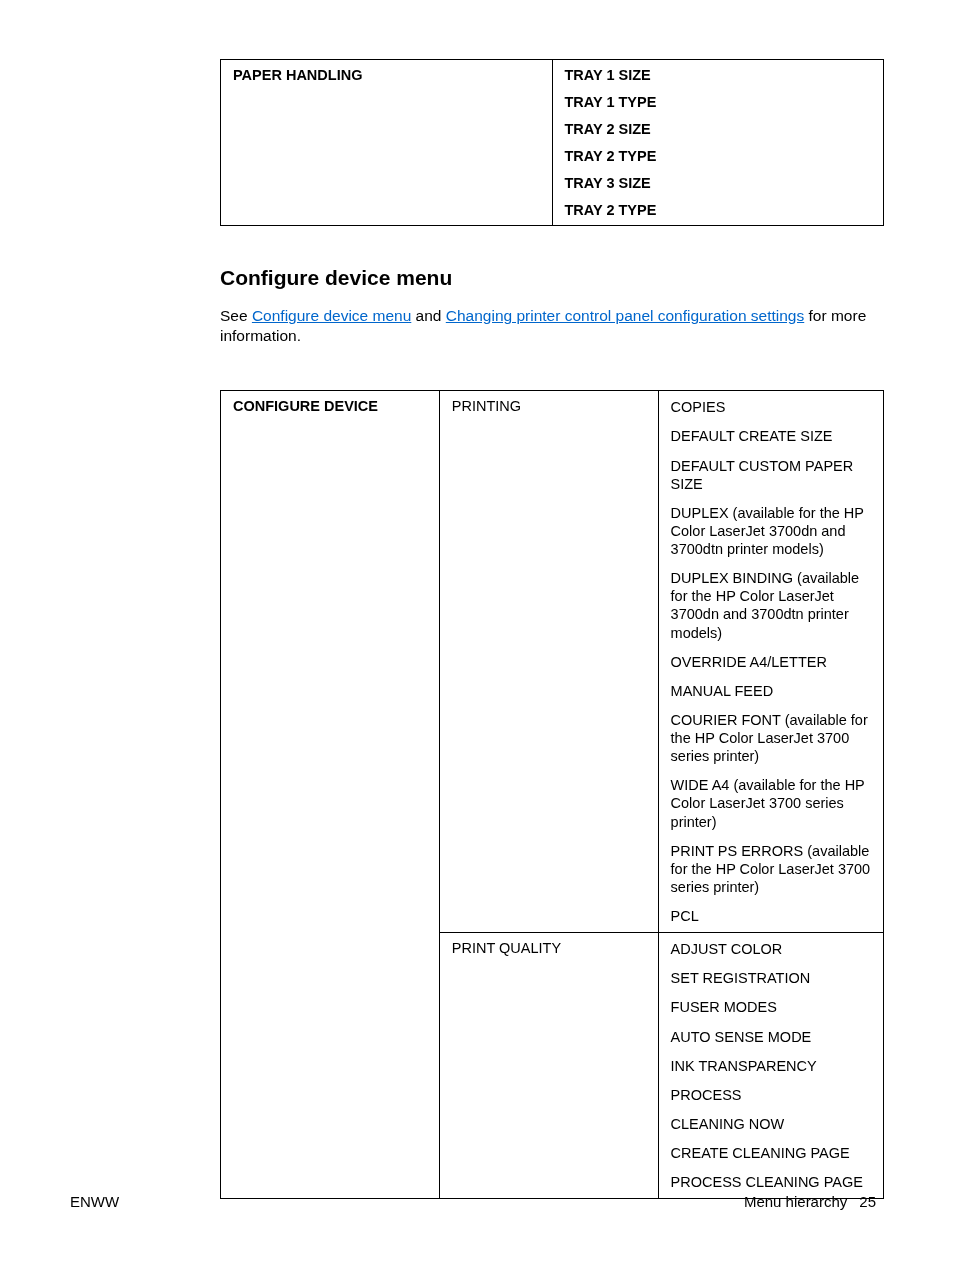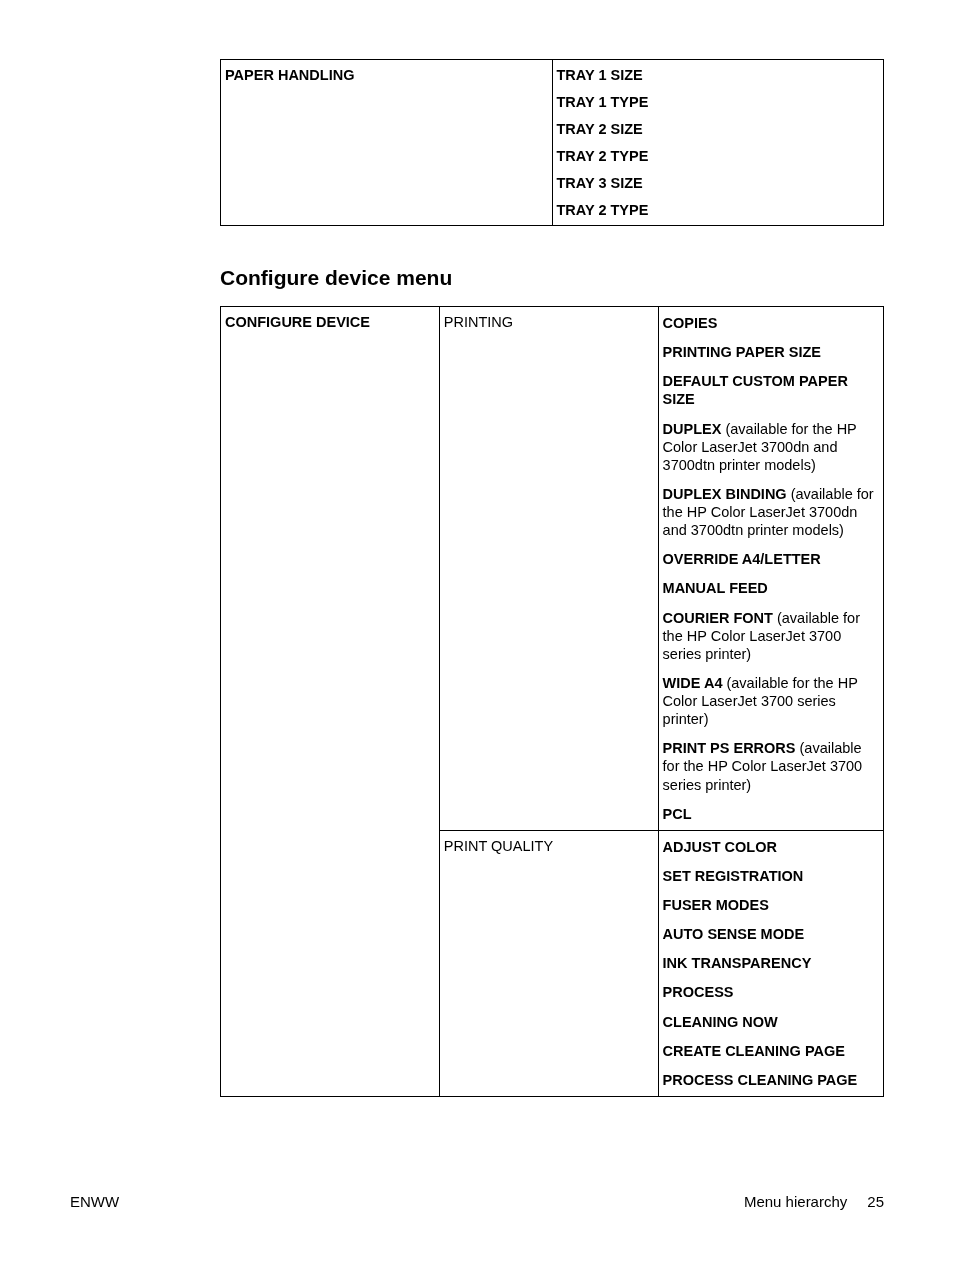--- a/index.html
+++ b/index.html
@@ -24,21 +24,21 @@
       border-collapse: collapse;
       width: 100%;
       font-size: 14.5px;
     }
     table.t1 {
       margin-bottom: 40px;
     }
     table.t1 td, table.t2 td {
       border: 1.5px solid #000;
       vertical-align: top;
-      padding: 7px 4px;
+      padding: 7px 12px;
     }
     table.t1 .col1 {
       width: 50%;
       font-weight: bold;
     }
     table.t1 .col2 {
       width: 50%;
       font-weight: bold;
     }
     .tray-item {
@@ -74,35 +74,35 @@
       font-weight: normal;
     }
     .row-item {
       margin-bottom: 11px;
       line-height: 1.25;
     }
     .row-item:last-child {
       margin-bottom: 0;
     }
     .row-item b {
-      font-weight: bold;
+      font-weight: normal;
     }
     .footer {
       position: absolute;
       bottom: 60px;
       left: 70px;
-      right: 70px;
+      right: 78px;
       display: flex;
       justify-content: space-between;
       font-size: 15px;
       align-items: baseline;
     }
     .footer-right {
       display: flex;
-      gap: 20px;
+      gap: 12px;
       align-items: baseline;
       text-align: center;
     }
     .page-num {
       font-weight: normal;
     }
   </style>
 </head>
 <body>
 
@@ -117,29 +117,32 @@
         <div class="tray-item">TRAY 2 SIZE</div>
         <div class="tray-item">TRAY 2 TYPE</div>
         <div class="tray-item">TRAY 3 SIZE</div>
         <div class="tray-item">TRAY 2 TYPE</div>
       </td>
     </tr>
   </tbody>
     </table>
 
   <h2>Configure device menu</h2>
+  <p class="intro">
+    <span>See </span><a href="#">Configure device menu</a><span> and </span><a href="#">Changing printer control panel configuration settings</a><span> for more information.</span>
+  </p>
 
   <table class="t2">
     <tbody>
         <tr>
       <td class="col1" rowspan="2">CONFIGURE DEVICE</td>
       <td class="col2">PRINTING</td>
       <td class="col3">
         <div class="row-item"><b>COPIES</b><span></span></div>
-        <div class="row-item"><b>PRINTING PAPER SIZE</b><span></span></div>
+        <div class="row-item"><b>DEFAULT CREATE SIZE</b><span></span></div>
         <div class="row-item"><b>DEFAULT CUSTOM PAPER SIZE</b><span></span></div>
         <div class="row-item"><b>DUPLEX</b><span> (available for the HP Color LaserJet 3700dn and 3700dtn printer models)</span></div>
         <div class="row-item"><b>DUPLEX BINDING</b><span> (available for the HP Color LaserJet 3700dn and 3700dtn printer models)</span></div>
         <div class="row-item"><b>OVERRIDE A4/LETTER</b><span></span></div>
         <div class="row-item"><b>MANUAL FEED</b><span></span></div>
         <div class="row-item"><b>COURIER FONT</b><span> (available for the HP Color LaserJet 3700 series printer)</span></div>
         <div class="row-item"><b>WIDE A4</b><span> (available for the HP Color LaserJet 3700 series printer)</span></div>
         <div class="row-item"><b>PRINT PS ERRORS</b><span> (available for the HP Color LaserJet 3700 series printer)</span></div>
         <div class="row-item"><b>PCL</b><span></span></div>
       </td>

